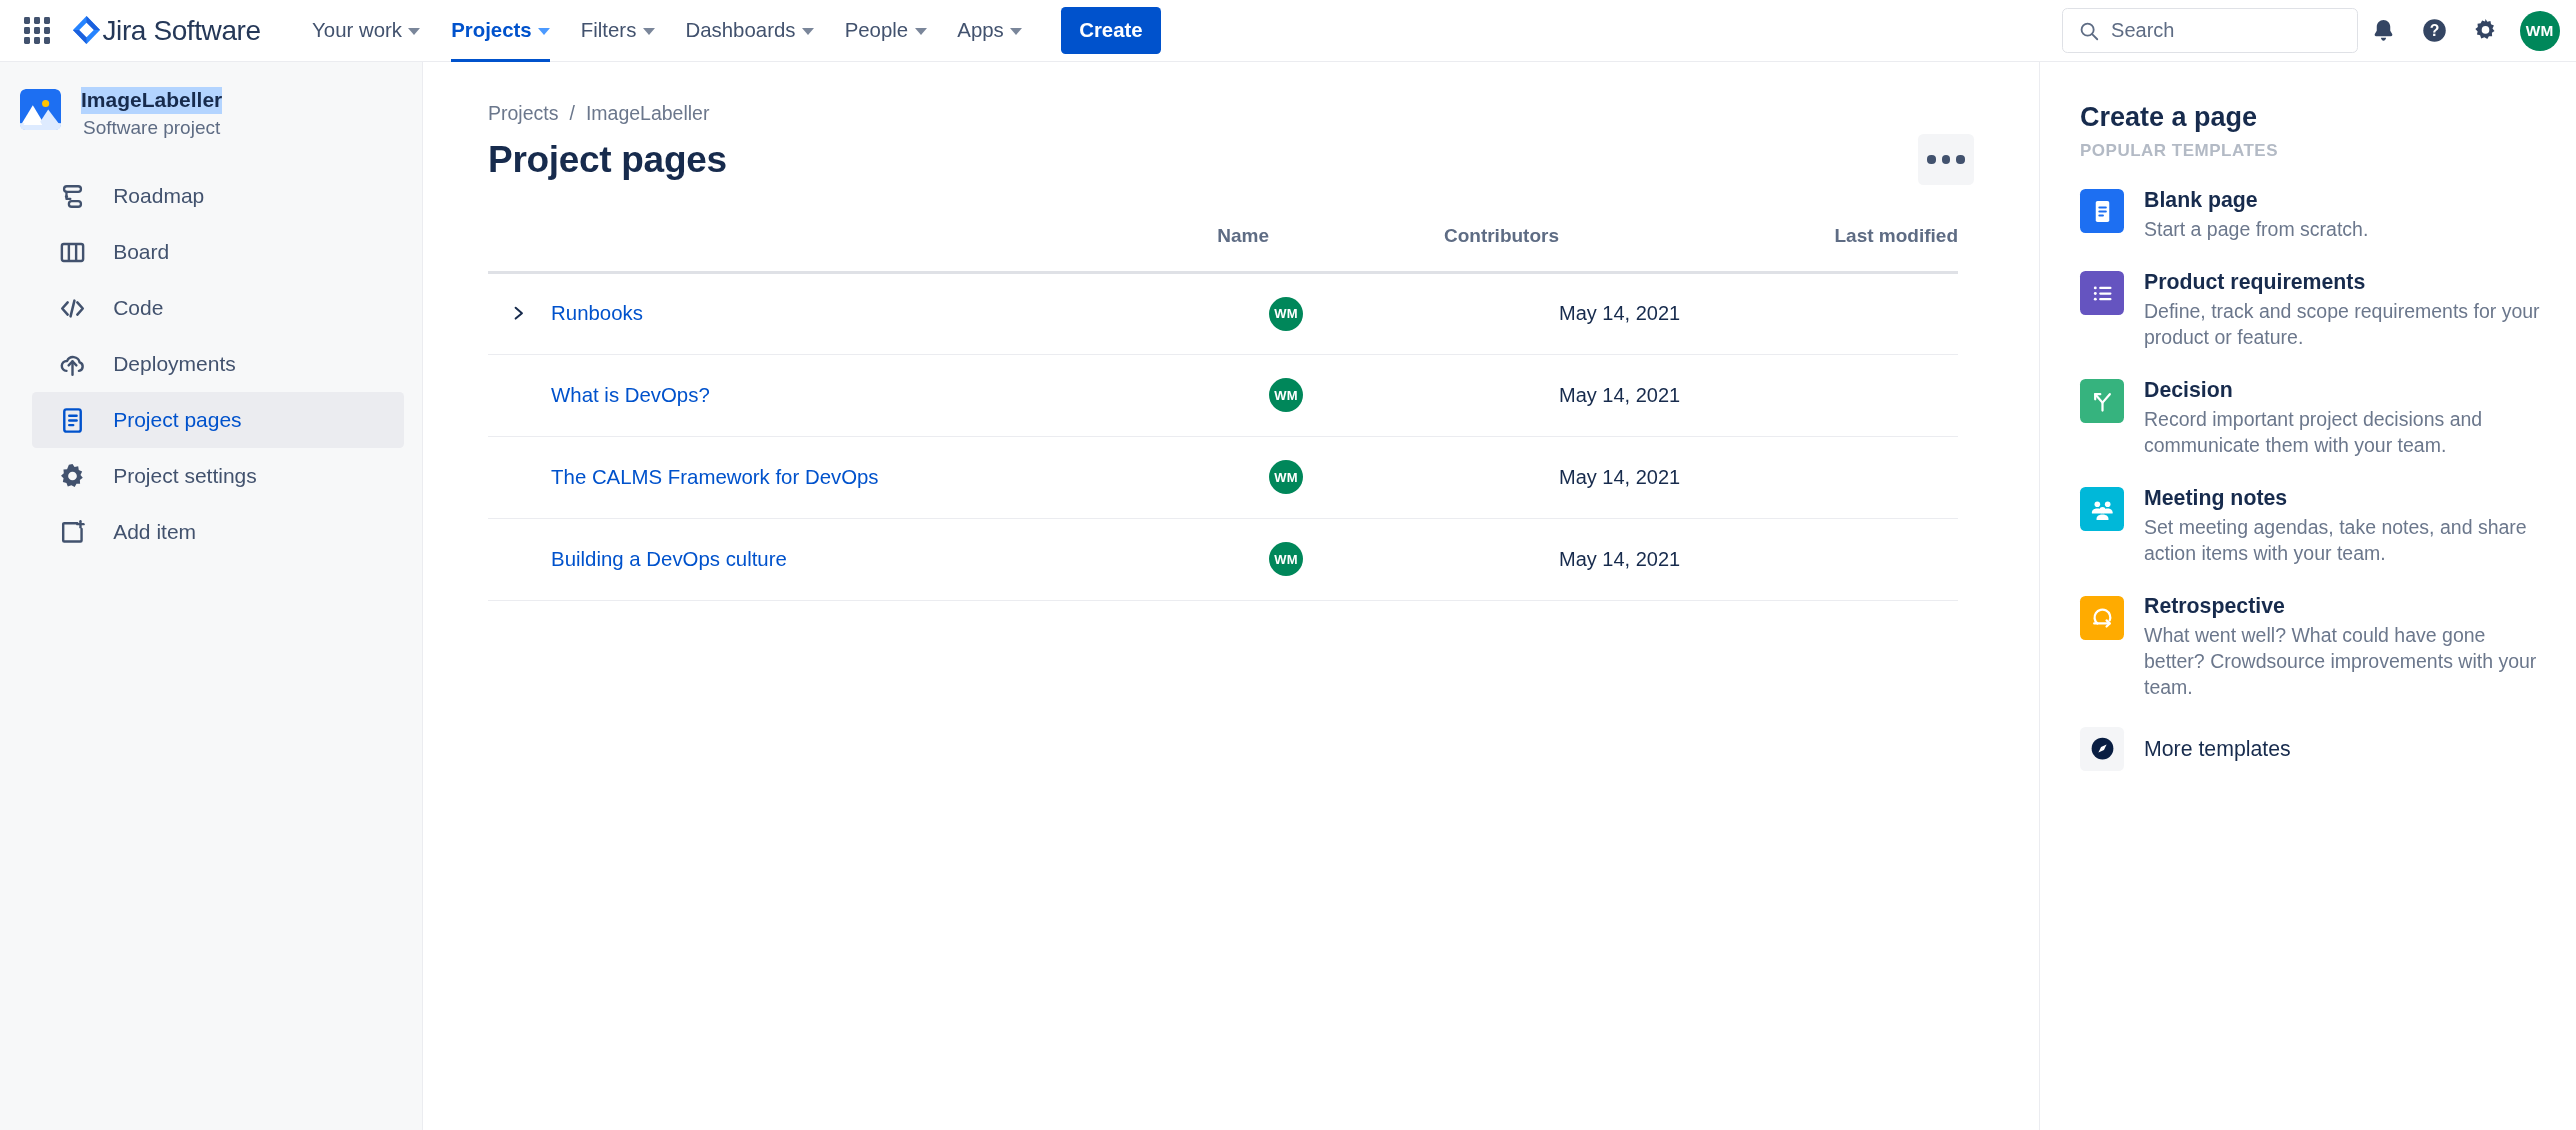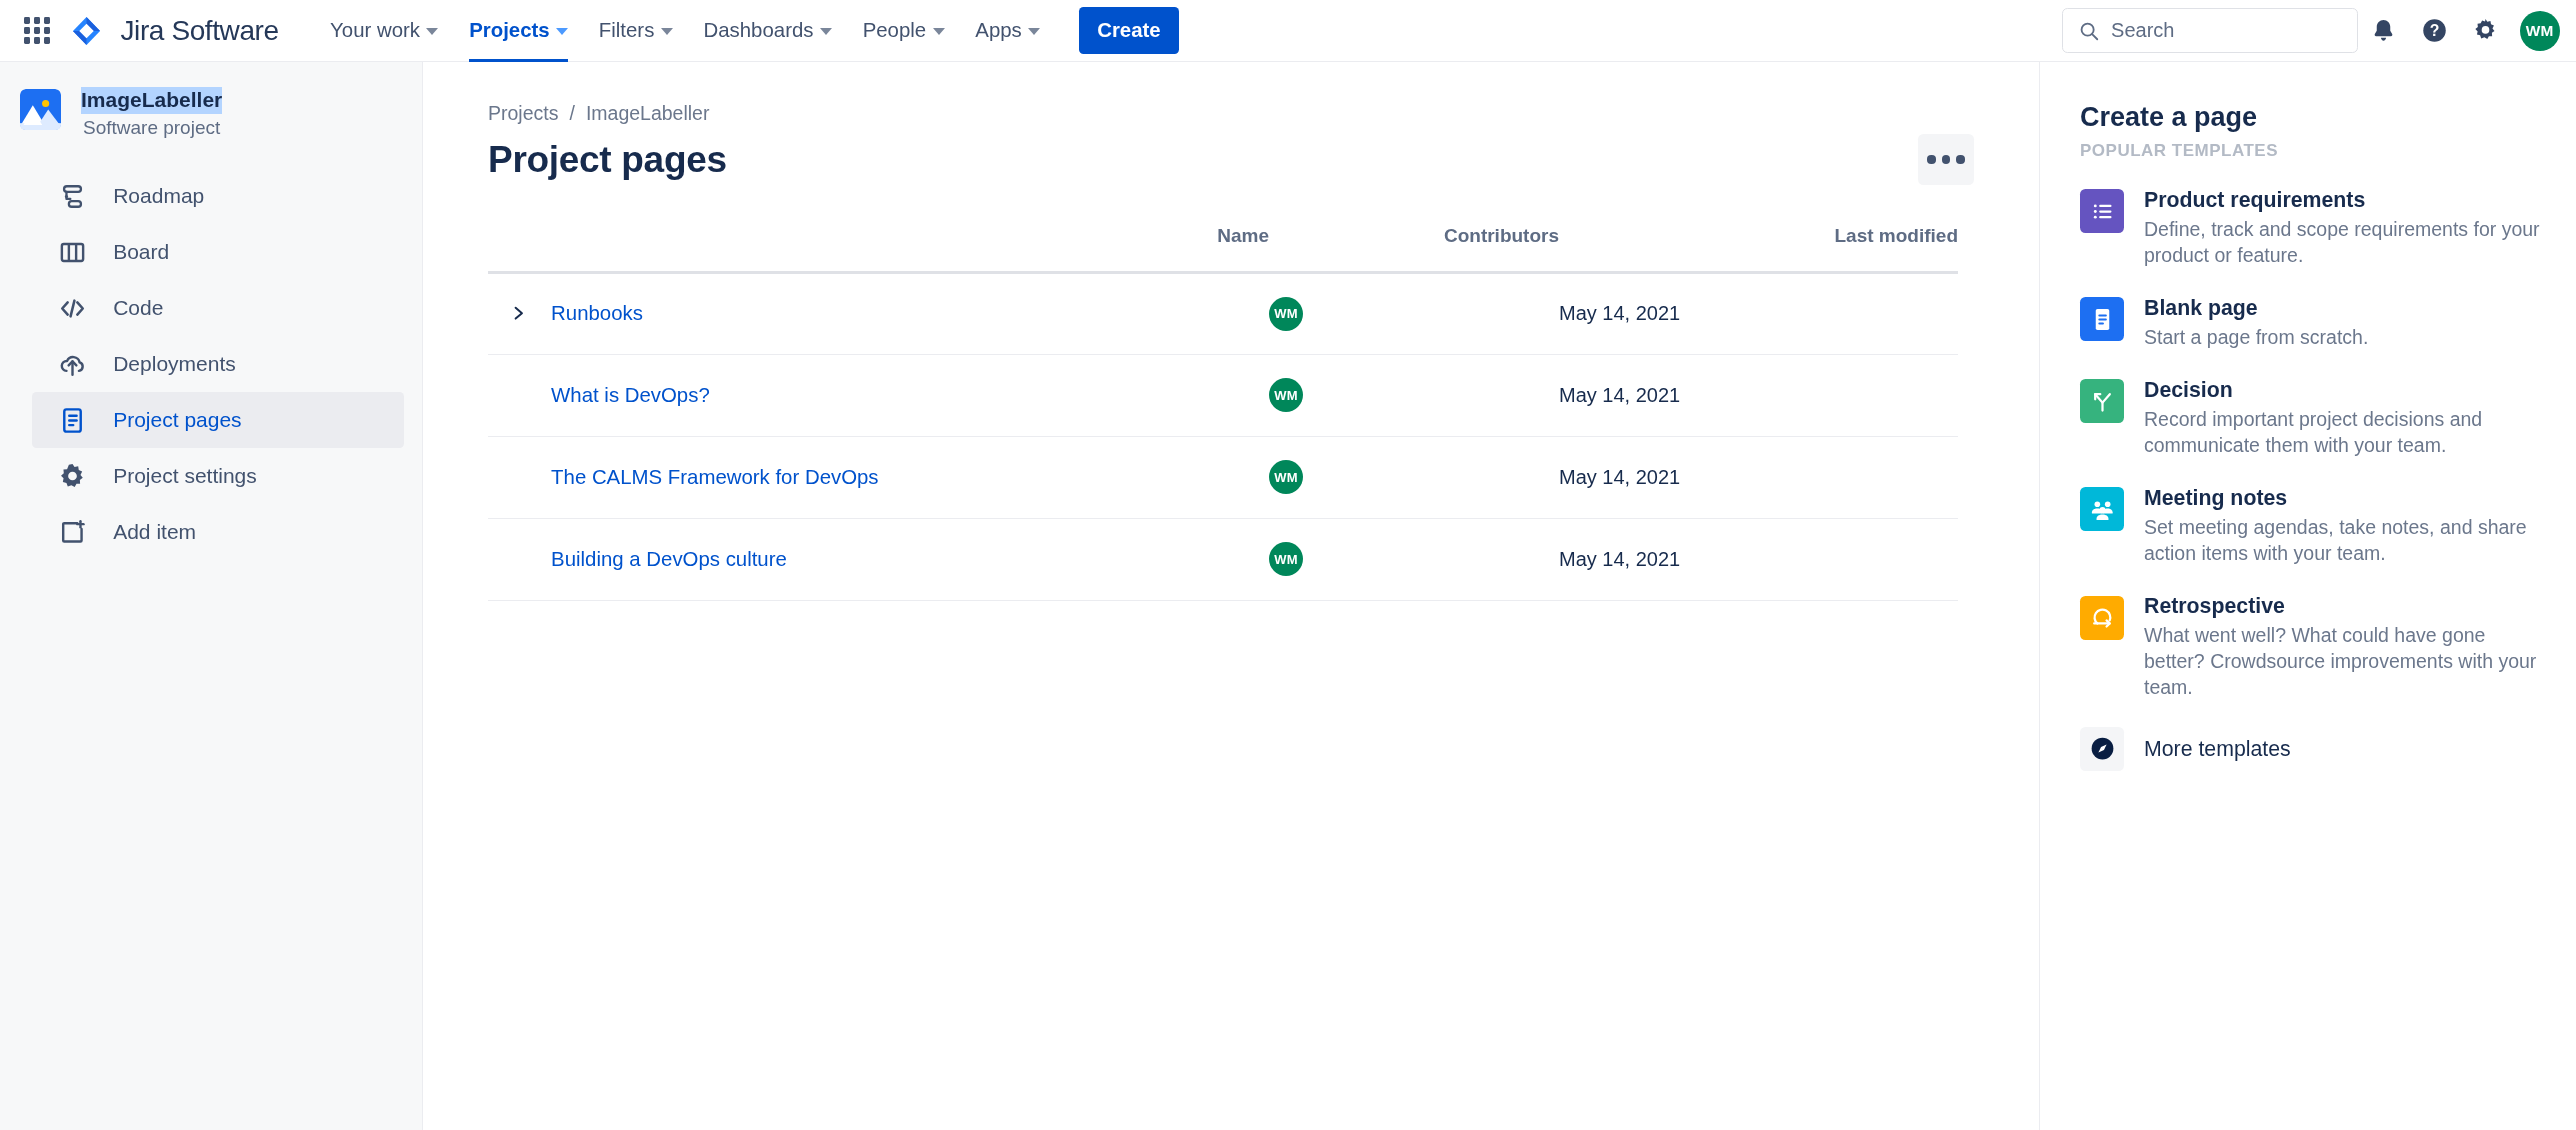--- a/index.html
+++ b/index.html
@@ -21,21 +21,21 @@
     padding: 0 16.3px 0 14.5px;
   }
   .appswitcher {
     width: 45px; height: 45px;
     display: flex; align-items: center; justify-content: center;
     border-radius: 4.5px; cursor: pointer;
   }
   .grid3 { display: grid; grid-template-columns: repeat(3, 6.4px); grid-template-rows: repeat(3, 6.4px); gap: 3.6px; }
   .grid3 i { display: block; width: 6.4px; height: 6.4px; background: #42526e; border-radius: 1.4px; }
 
-  .brand { display: flex; align-items: flex-end; gap: 19px; margin-left: 11px; cursor: pointer; }
+  .brand { display: flex; align-items: center; gap: 1px; margin-left: 11px; cursor: pointer; }
   .brand-logo { width: 31px; height: 31px; }
   .brand-name { font-size: 28px; font-weight: 500; color: #253858; letter-spacing: -0.4px; white-space: nowrap; }
 
   .navitems { display: flex; align-items: center; margin-left: 36px; height: 100%; }
   .navitem {
     position: relative; display: flex; align-items: center; gap: 6.4px;
     padding: 0 15.4px; height: 100%; cursor: pointer;
     font-size: 20.4px; color: #42526e; white-space: nowrap;
   }
   .navitem.active { color: #0052cc; font-weight: 700; }
@@ -459,48 +459,48 @@
       </table>
     </div>
 
     <div class="rightpanel">
       <div class="rp-title">Create a page</div>
       <div class="rp-sub">POPULAR TEMPLATES</div>
 
       <div class="tmpl-list">
 
         <div class="tmpl">
+          <span class="tmpl-ico" style="background:#1d6ff2">
+            <svg width="27" height="27" viewBox="0 0 24 24">
+              <rect x="6" y="2.6" width="12" height="18.8" rx="1.6" fill="#ffffff"></rect>
+              <line x1="9.2" y1="8.4" x2="15" y2="8.4" stroke="#1d6ff2" stroke-width="1.8" stroke-linecap="round"></line>
+              <line x1="9.2" y1="12" x2="15" y2="12" stroke="#1d6ff2" stroke-width="1.8" stroke-linecap="round"></line>
+              <line x1="9.2" y1="15.6" x2="12.4" y2="15.6" stroke="#1d6ff2" stroke-width="1.8" stroke-linecap="round"></line>
+            </svg>
+          </span>
+          <div>
+            <div class="tmpl-name">Blank page</div>
+            <div class="tmpl-desc">Start a page from scratch.</div>
+          </div>
+        </div>
+
+        <div class="tmpl">
           <span class="tmpl-ico" style="background:#6554c0">
             <svg width="27" height="27" viewBox="0 0 24 24" stroke="#ffffff" stroke-width="2" stroke-linecap="round">
               <line x1="10" y1="7" x2="19" y2="7"></line>
                 <line x1="10" y1="12" x2="19" y2="12"></line>
                 <line x1="10" y1="17" x2="19" y2="17"></line>
               <circle cx="5.6" cy="7" r="1.3" fill="#ffffff" stroke="none"></circle>
               <circle cx="5.6" cy="12" r="1.3" fill="#ffffff" stroke="none"></circle>
               <circle cx="5.6" cy="17" r="1.3" fill="#ffffff" stroke="none"></circle>
             </svg>
           </span>
           <div>
             <div class="tmpl-name">Product requirements</div>
             <div class="tmpl-desc">Define, track and scope requirements for your product or feature.</div>
-          </div>
-        </div>
-
-        <div class="tmpl">
-          <span class="tmpl-ico" style="background:#1d6ff2">
-            <svg width="27" height="27" viewBox="0 0 24 24">
-              <rect x="6" y="2.6" width="12" height="18.8" rx="1.6" fill="#ffffff"></rect>
-              <line x1="9.2" y1="8.4" x2="15" y2="8.4" stroke="#1d6ff2" stroke-width="1.8" stroke-linecap="round"></line>
-              <line x1="9.2" y1="12" x2="15" y2="12" stroke="#1d6ff2" stroke-width="1.8" stroke-linecap="round"></line>
-              <line x1="9.2" y1="15.6" x2="12.4" y2="15.6" stroke="#1d6ff2" stroke-width="1.8" stroke-linecap="round"></line>
-            </svg>
-          </span>
-          <div>
-            <div class="tmpl-name">Blank page</div>
-            <div class="tmpl-desc">Start a page from scratch.</div>
           </div>
         </div>
 
         <div class="tmpl">
           <span class="tmpl-ico" style="background:#36b37e">
             <svg width="27" height="27" viewBox="0 0 24 24" fill="none" stroke="#ffffff" stroke-width="2" stroke-linecap="round" stroke-linejoin="round">
               <path d="M12 20v-7L5.5 5.5"></path>
               <path d="M12 13l6.5-7.5"></path>
               <polyline points="5.5,10 5.5,5.5 10,5.5"></polyline>
             </svg>

